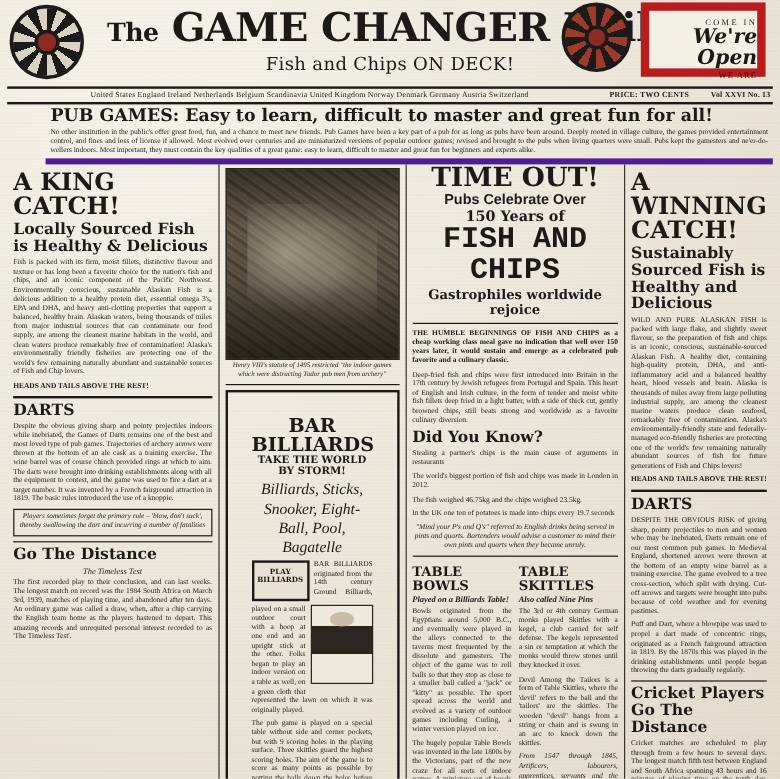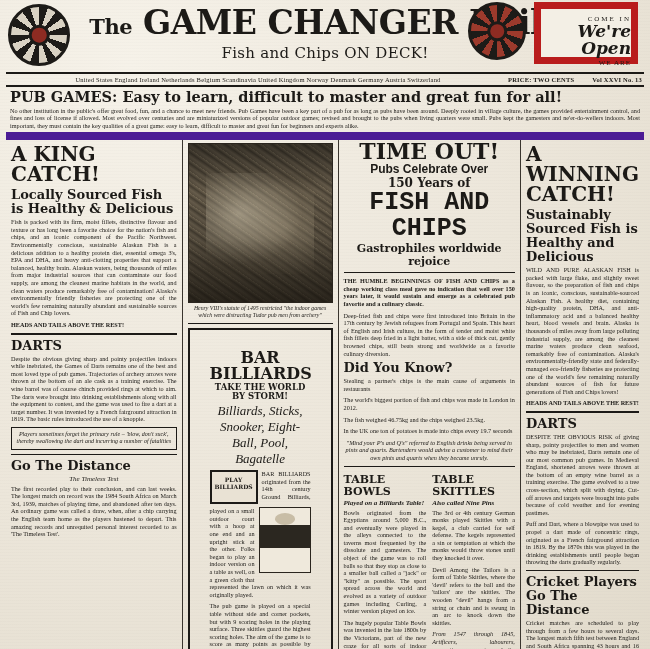--- a/index.html
+++ b/index.html
@@ -82,21 +82,21 @@
   .kicker { font-size:7px; font-style:italic; line-height:8px; margin-bottom:2px;text-align:center;}
   p.body { font-size:6.2px; line-height:7.6px; text-align:justify; margin:0 0 4px; }
   p.body.b { font-weight:bold; }
   .rule { border-top:1px solid #1c1a17; margin:4px 0; }
   .rule.thick { border-top:2px solid #1c1a17; }
   .center { text-align:center; }
   .ital { font-style:italic; }
 
   
   .banner {
-    border-bottom:8px solid #4c1d95; padding:2px 4px 3px;
+    border-bottom:5px solid #4c1d95; padding:2px 4px 3px;margin-left:32px;
   }
   .banner .t { font-family:"DejaVu Serif", serif; font-weight:bold; font-size:14.5px; line-height:16px; }
   .banner .s { font-size:6.2px; line-height:7.4px; text-align:justify; margin-top:2px;}
 
   
   .photo {
     width:100%; height:160px; margin:3px 0 2px;
     background:
       linear-gradient(180deg, rgba(0,0,0,0.45), rgba(0,0,0,0.05) 30%, rgba(0,0,0,0.35)),
       repeating-linear-gradient(35deg, #5d5343 0px, #6d6250 3px, #4a4235 6px, #7b6f5a 9px),

